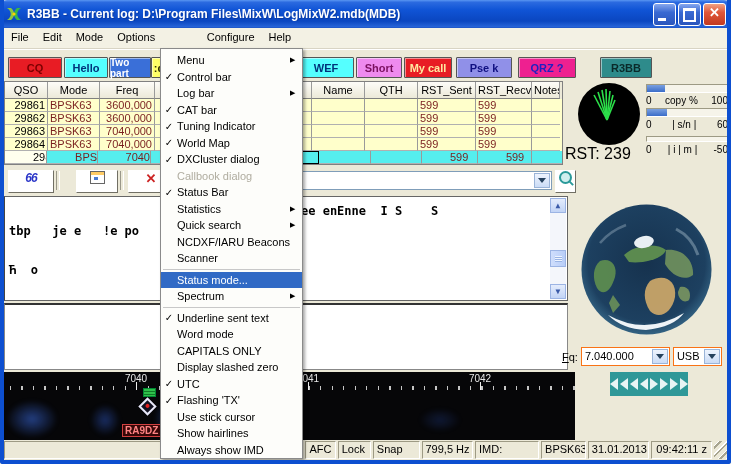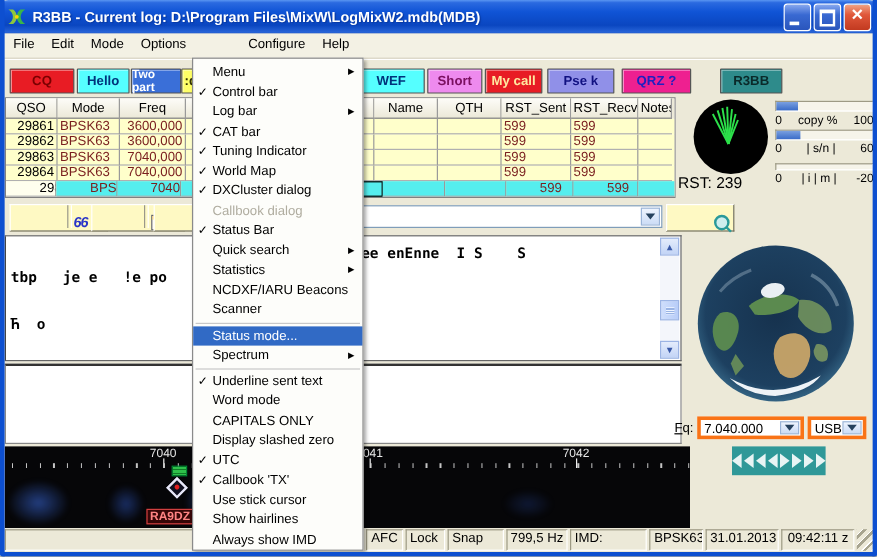--- a/index.html
+++ b/index.html
@@ -59,22 +59,22 @@
   .c5{width:53px;}
   .c6{width:53px;}
   .c7{width:58px;color:#7a1f1f;}
   .c8{width:56px;color:#7a1f1f;}
   .c9{width:28px;border-right:none;}
   .th-row .c0,.th-row .c1,.th-row .c2,.th-row .c7,.th-row .c8{color:#000;text-align:center;}
   .tr.sel .td{background:#55eeee;padding-left:28px;}
   .tr.sel .c0{background:#ffffee;}
   .tr.sel .c4{border:1px solid #000;background:#55eeee;}
   
-  .lt-btn{position:absolute;top:170px;height:21px;background:#fef9c3;border:1px solid;
-    border-color:#fff #716f64 #716f64 #fff;display:flex;align-items:flex-end;justify-content:center;cursor:pointer;padding-left:36px;}
+  .lt-btn{position:absolute;top:170px;height:21px;background:#ffffff;border:1px solid;
+    border-color:#fff #716f64 #716f64 #fff;display:flex;align-items:flex-start;justify-content:center;cursor:pointer;}
   .lt-sep{position:absolute;top:171px;width:2px;height:19px;border-left:1px solid #9a988a;border-right:1px solid #fff;}
   .glasses{font-style:italic;font-weight:bold;color:#2a35c8;font-size:12px;letter-spacing:-1px;}
   .img-ico{width:13px;height:11px;border:1px solid #666;background:#fff;position:relative;}
   .img-ico::before{content:"";position:absolute;left:0;top:0;right:0;height:3px;background:#ffcc66;}
   .img-ico::after{content:"";position:absolute;left:3px;top:5px;width:4px;height:3px;background:#4a7ad0;}
   .del-ico{color:#cc2222;font-weight:bold;font-size:13px;}
   #search-combo{position:absolute;left:300px;top:171px;width:252px;height:19px;background:#fff;
     border:1px solid #7f9db9;box-sizing:border-box;}
   .combo-btn{position:absolute;right:1px;top:1px;bottom:1px;width:16px;
     background:linear-gradient(#eef4fe,#cbdcf6);border:1px solid #9ab4d8;box-sizing:border-box;
@@ -109,29 +109,29 @@
   .smear{position:absolute;border-radius:50%;filter:blur(2px);}
   #wf-flag{position:absolute;left:139px;top:16px;width:11px;height:7px;
     background:repeating-linear-gradient(180deg,#2ec04a 0 2px,#127a28 2px 3px);border:1px solid #083;}
   #wf-diamond{position:absolute;left:137px;top:28px;width:9px;height:9px;border:2px solid #e8e8f8;
     transform:rotate(45deg);background:#101020;}
   #wf-diamond::after{content:"";position:absolute;left:2px;top:2px;width:4px;height:4px;background:#e02020;border-radius:50%;}
   #wf-call{position:absolute;left:118px;top:52px;border:1px solid #d04040;background:rgba(60,8,8,.92);
     color:#ff8484;font-size:10px;font-weight:bold;padding:0 2px;white-space:nowrap;}
   
   #scope{position:absolute;left:577px;top:82px;width:64px;height:64px;}
-  #rst-label{position:absolute;left:565px;top:145px;font-size:13px;}
+  #rst-label{position:absolute;left:565px;top:145px;font-size:16px;}
   .groove{position:absolute;left:646px;width:82px;height:9px;border:1px solid;
     border-color:#9d9a84 #fff #fff #9d9a84;background:#f6f4ea;box-sizing:border-box;}
   .groove .fill{height:100%;background:linear-gradient(#7aa0e0,#3a6cc8);}
   .meter-lbl{position:absolute;left:646px;width:82px;display:flex;justify-content:space-between;font-size:10px;}
   #globe{position:absolute;left:580px;top:203px;width:133px;height:133px;}
   #fq-row{position:absolute;left:562px;top:347px;display:flex;align-items:center;gap:3px;}
   .fq-label::first-letter{text-decoration:underline;}
-  .mini-combo{position:relative;height:19px;background:#fff;border:3px solid #f97316;box-sizing:border-box;
+  .mini-combo{position:relative;height:19px;background:#fff;border:1px solid #f97316;box-sizing:border-box;
     font-size:11px;line-height:17px;padding-left:3px;}
   #freq-combo{width:89px;}
   #mode-combo{width:49px;}
   #arrows{position:absolute;left:610px;top:372px;width:78px;height:24px;background:#2f9898;
     display:flex;align-items:center;justify-content:center;gap:2px;cursor:pointer;}
   .arr{width:0;height:0;border-top:6px solid transparent;border-bottom:6px solid transparent;}
   .arr.l{border-right:8px solid #e8f4f4;}
   .arr.r{border-left:8px solid #e8f4f4;}
   
   #statusbar{position:absolute;left:4px;top:441px;width:724px;height:18px;background:#ece9d8;
@@ -359,21 +359,21 @@
     </div>
   <div class="meter-lbl" style="top:119px;">
     <span>0</span>
       <span>| s/n |</span>
       <span>60</span>
   </div>
   <div class="groove" style="top:136px;height:6px;"></div>
   <div class="meter-lbl" style="top:144px;">
     <span>0</span>
       <span>| i | m |</span>
-      <span>-20</span>
+      <span>-50</span>
   </div>
 
   <svg id="globe" viewBox="0 0 133 133">
     <defs>
       <radialGradient id="og" cx="50%" cy="45%" r="60%">
         <stop offset="0%" stop-color="#16324e"></stop>
           <stop offset="75%" stop-color="#1d4060"></stop>
         <stop offset="100%" stop-color="#3e7494"></stop>
       </radialGradient>
     </defs>
@@ -468,26 +468,26 @@
         <span class="mi-label">Callbook dialog</span>
         <span class="mi-arrow"></span>
       </div>
     <div class="mi checked">
         <span class="mi-check"></span>
         <span class="mi-label">Status Bar</span>
         <span class="mi-arrow"></span>
       </div>
     <div class="mi sub">
         <span class="mi-check"></span>
+        <span class="mi-label">Statistics</span>
+        <span class="mi-arrow"></span>
+      </div>
+    <div class="mi sub">
+        <span class="mi-check"></span>
         <span class="mi-label">Quick search</span>
-        <span class="mi-arrow"></span>
-      </div>
-    <div class="mi sub">
-        <span class="mi-check"></span>
-        <span class="mi-label">Statistics</span>
         <span class="mi-arrow"></span>
       </div>
     <div class="mi">
         <span class="mi-check"></span>
         <span class="mi-label">NCDXF/IARU Beacons</span>
         <span class="mi-arrow"></span>
       </div>
     <div class="mi">
         <span class="mi-check"></span>
         <span class="mi-label">Scanner</span>
@@ -525,21 +525,21 @@
         <span class="mi-label">Display slashed zero</span>
         <span class="mi-arrow"></span>
       </div>
     <div class="mi checked">
         <span class="mi-check"></span>
         <span class="mi-label">UTC</span>
         <span class="mi-arrow"></span>
       </div>
     <div class="mi checked">
         <span class="mi-check"></span>
-        <span class="mi-label">Callbook 'TX'</span>
+        <span class="mi-label">Flashing 'TX'</span>
         <span class="mi-arrow"></span>
       </div>
     <div class="mi">
         <span class="mi-check"></span>
         <span class="mi-label">Use stick cursor</span>
         <span class="mi-arrow"></span>
       </div>
     <div class="mi">
         <span class="mi-check"></span>
         <span class="mi-label">Show hairlines</span>

